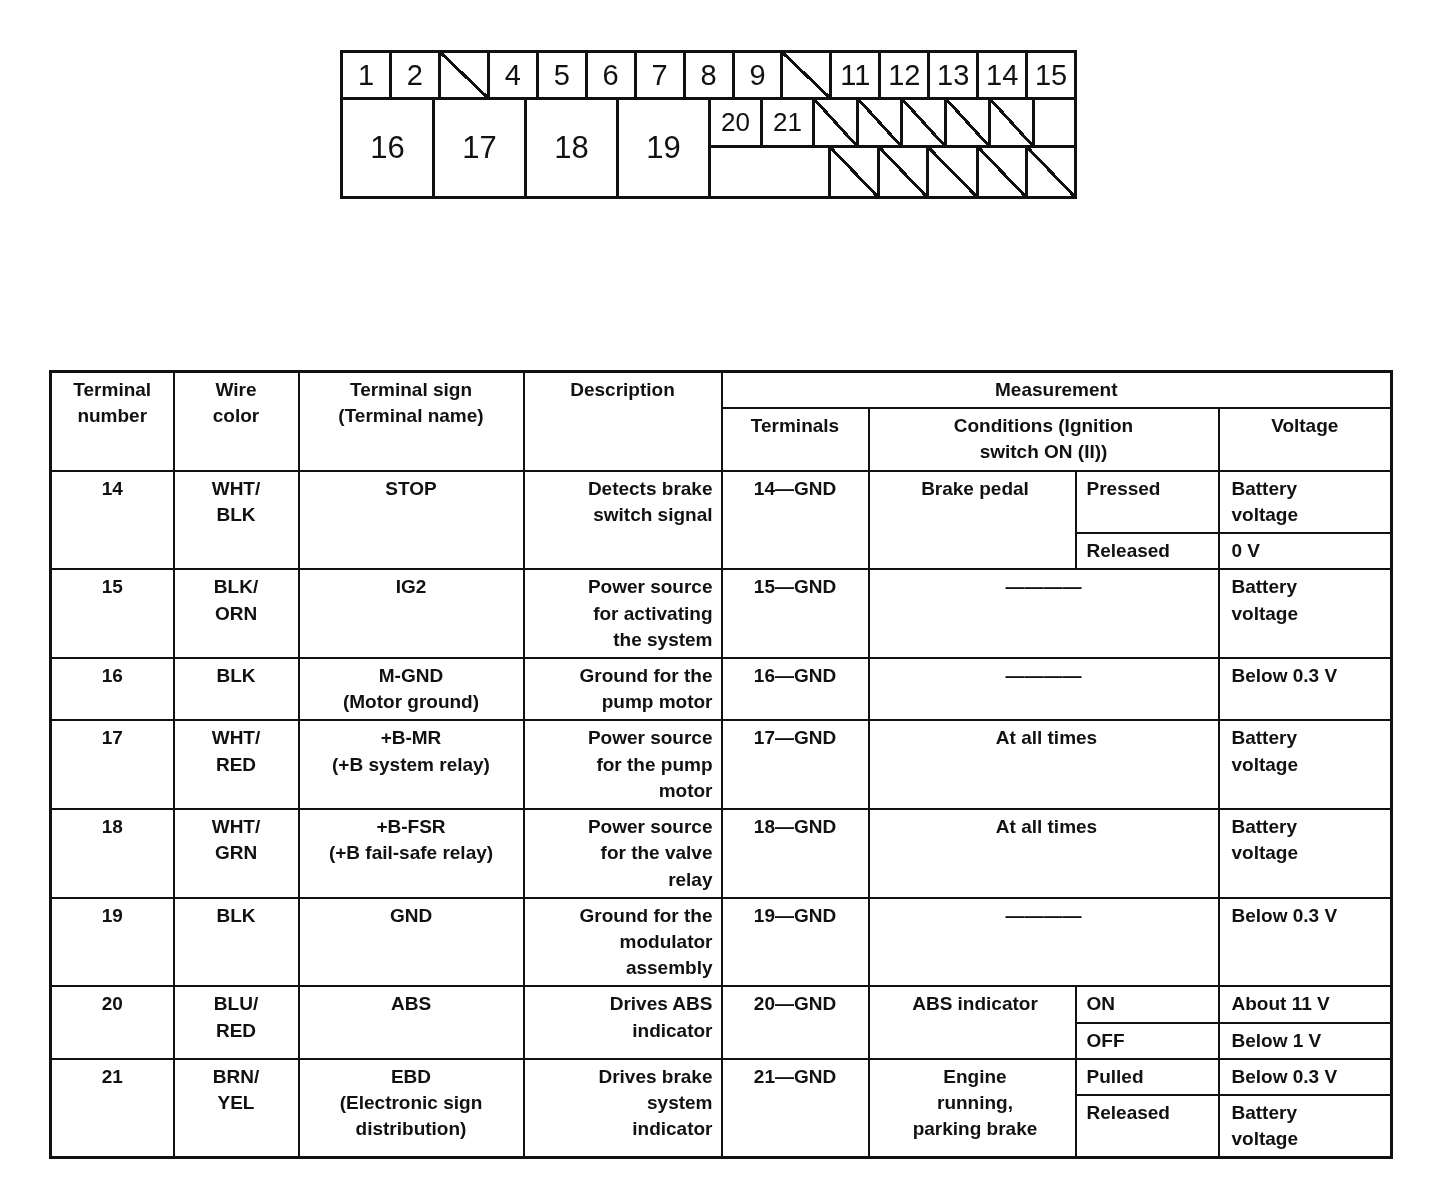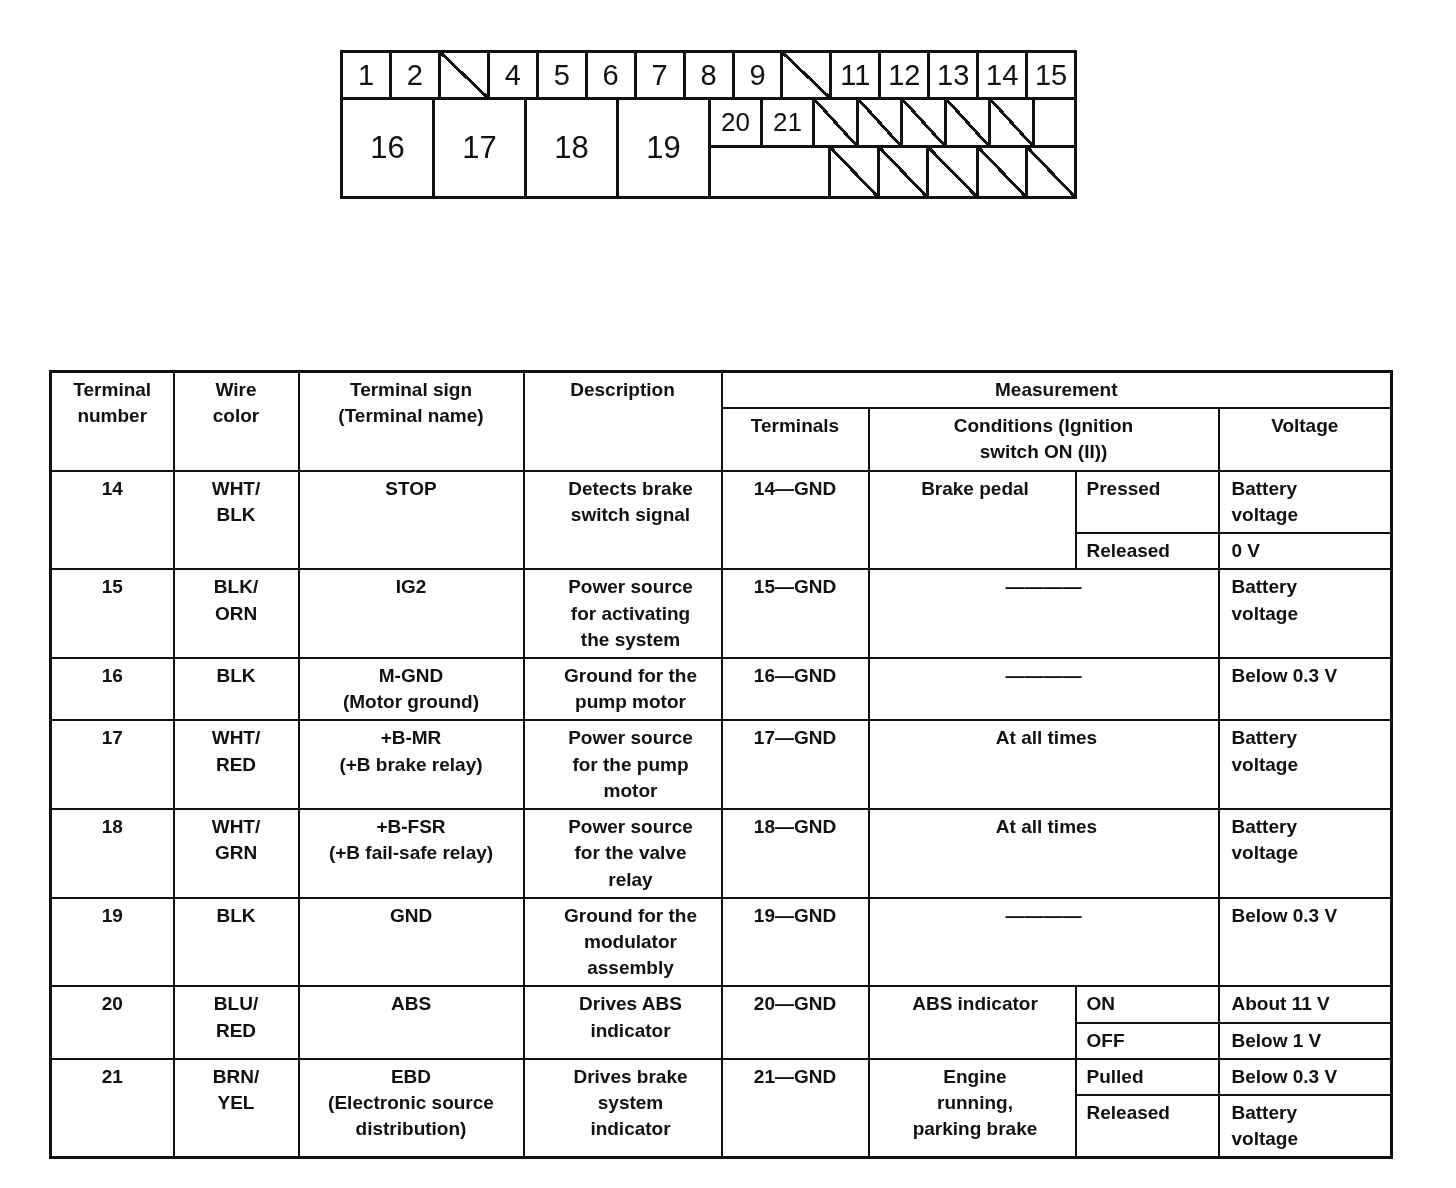--- a/index.html
+++ b/index.html
@@ -42,21 +42,21 @@
     position:absolute; left:49px; top:370px; width:1341px;
     border-collapse:collapse; table-layout:fixed;
     font-size:19px; font-weight:bold; border:3px solid #111;
   }
   .tbl th, .tbl td {
     border:2px solid #111; vertical-align:top;
     padding:4px 8px; white-space:pre-line; line-height:1.38;
   }
   .tbl th { text-align:center; font-weight:bold; }
   td.c-term, td.c-wire, td.c-sign, td.c-tms { text-align:center; }
-  td.c-desc { text-align:center; padding-left:24px; }
+  td.c-desc { text-align:right; padding-left:24px; }
   td.c-cond { text-align:center; padding-left:14px; }
   td.c-cond.dash { text-align:center; padding-left:8px; }
   td.c-state { text-align:left; padding-left:10px; }
   td.c-volt { text-align:left; padding-left:12px; }
 </style>
 </head>
 <body>
 
 <div class="page">
 
@@ -180,21 +180,21 @@
         <td class="c-tms">16—GND</td>
         <td colspan="2" class="c-cond dash">————</td>
         <td class="c-volt">Below 0.3 V</td>
       </tr>
 
       <tr>
         <td class="c-term">17</td>
         <td class="c-wire">WHT/
 RED</td>
         <td class="c-sign">+B-MR
-(+B brake relay)</td>
+(+B system relay)</td>
         <td class="c-desc">Power source
 for the pump
 motor</td>
         <td class="c-tms">17—GND</td>
         <td colspan="2" class="c-cond">At all times</td>
         <td class="c-volt">Battery
 voltage</td>
       </tr>
 
       <tr>
@@ -239,21 +239,21 @@
       <tr>
         <td class="c-state">OFF</td>
         <td class="c-volt">Below 1 V</td>
       </tr>
 
       <tr>
         <td rowspan="2" class="c-term">21</td>
         <td rowspan="2" class="c-wire">BRN/
 YEL</td>
         <td rowspan="2" class="c-sign">EBD
-(Electronic source
+(Electronic sign
 distribution)</td>
         <td rowspan="2" class="c-desc">Drives brake
 system
 indicator</td>
         <td rowspan="2" class="c-tms">21—GND</td>
         <td rowspan="2" class="c-cond">Engine
 running,
 parking brake</td>
         <td class="c-state">Pulled</td>
         <td class="c-volt">Below 0.3 V</td>

